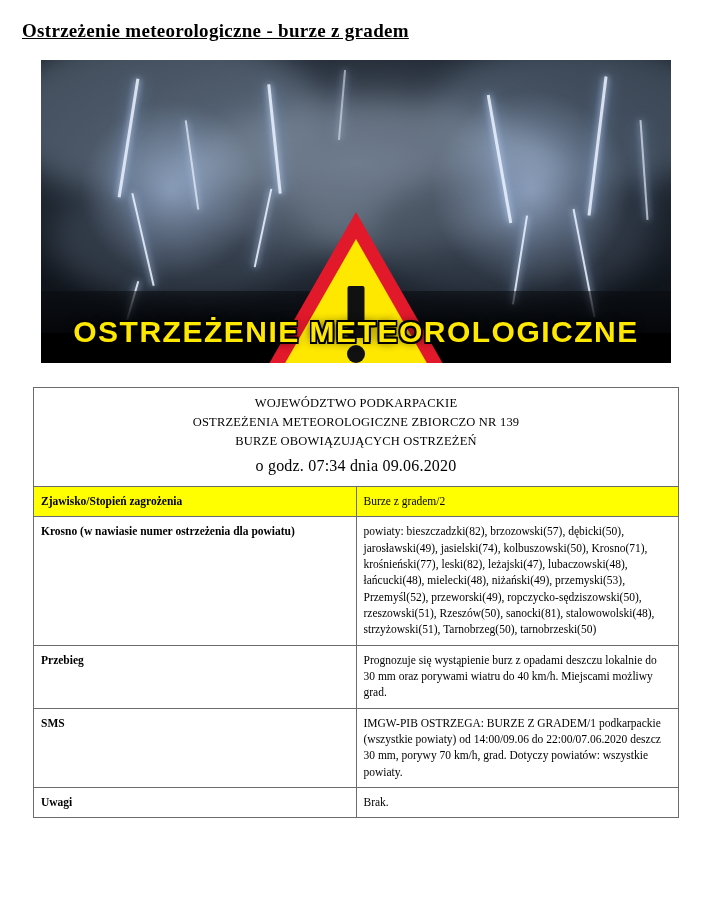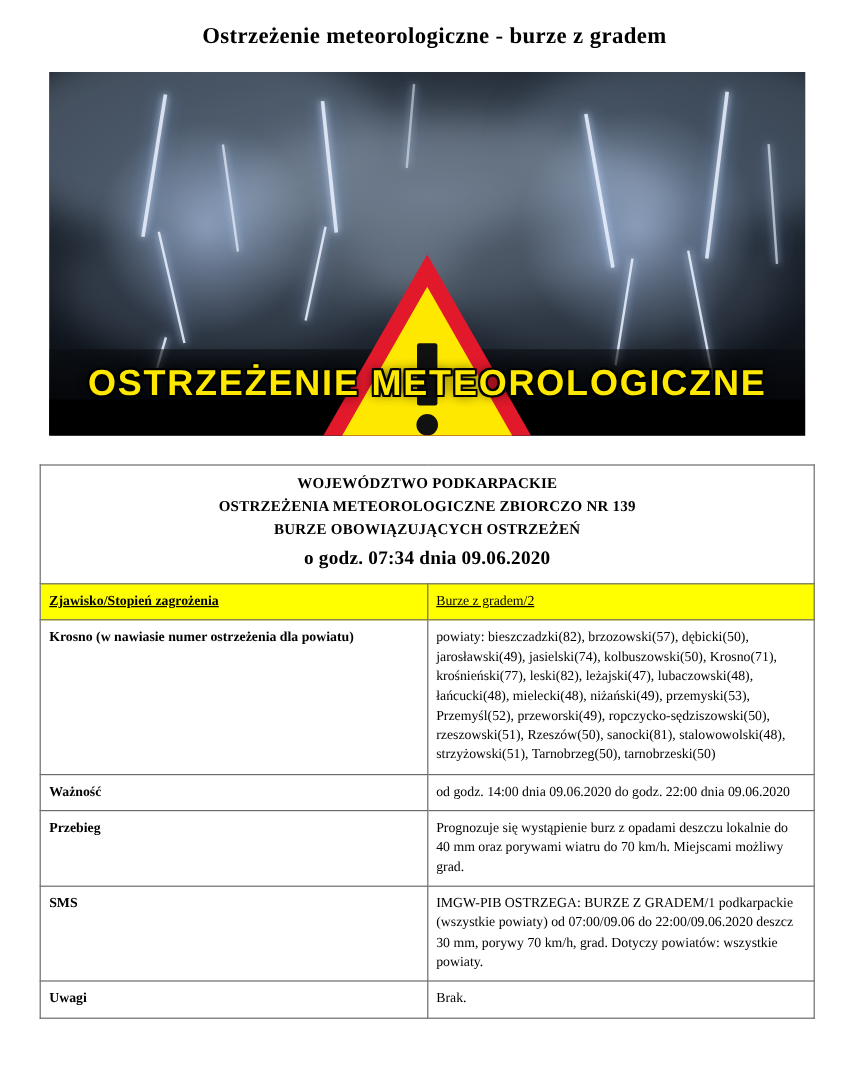--- a/index.html
+++ b/index.html
@@ -14,27 +14,27 @@
     color: #000000;
     overflow: hidden;
   }
   .page {
     width: 712px;
     height: 909px;
     position: relative;
     box-sizing: border-box;
   }
   .page-title {
-    text-align: center;
     font-family: "Liberation Serif", serif;
     font-size: 19px;
     font-weight: bold;
     letter-spacing: 0.3px;
-    margin: 20px 0 0 12px;
+    margin: 20px 0 0 2px;
     padding: 0 20px;
+    text-decoration: underline;
   }
 
   
   .banner-wrap {
     margin: 18px auto 0 auto;
     width: 630px;
     height: 303px;
     position: relative;
   }
   .banner {
@@ -143,21 +143,21 @@
     width: 18px;
     height: 18px;
     border-radius: 50%;
     background: #111;
   }
 
   
   .banner-text {
     position: absolute;
     left: 0; right: 0;
-    bottom: 26px;
+    bottom: 14px;
     text-align: center;
     font-family: "Liberation Sans", sans-serif;
     font-weight: bold;
     font-size: 30px;
     letter-spacing: 1.5px;
     color: #ffe800;
     text-shadow:
       -1.6px 0 #000, 1.6px 0 #000, 0 -1.6px #000, 0 1.6px #000,
       -1.6px -1.6px #000, 1.6px -1.6px #000, -1.6px 1.6px #000, 1.6px 1.6px #000,
       0 0 10px rgba(0,0,0,.9);
@@ -179,41 +179,40 @@
     vertical-align: top;
     padding: 6px 7px 7px 7px;
     font-size: 11.5px;
     line-height: 1.42;
   }
   td.head-cell {
     text-align: center;
     padding: 9px 10px 10px 10px;
   }
   .head-line {
-    font-weight: bold;
+    font-weight: normal;
     font-size: 12.5px;
     letter-spacing: .2px;
     margin: 1px 0;
   }
   .head-line.small {
     font-size: 16px;
     margin-top: 5px;
   }
   td.label {
     width: 178px;
     font-weight: bold;
     font-size: 11.5px;
   }
   tr.highlight td {
     background: #ffff00;
   }
   tr.highlight td.label,
   tr.highlight td.value {
     background: #ffff00;
-    text-decoration: underline;
   }
   td.value { font-weight: normal; }
 </style>
 </head>
 <body>
 
 <div class="page">
 
   <h1 class="page-title">Ostrzeżenie meteorologiczne - burze z gradem</h1>
 
@@ -270,34 +269,30 @@
         <tr class="highlight">
           <td class="label">Zjawisko/Stopień zagrożenia</td>
           <td class="value">Burze z gradem/2</td>
         </tr>
 
         <tr>
           <td class="label">Krosno (w nawiasie numer ostrzeżenia dla powiatu)</td>
           <td class="value">powiaty: bieszczadzki(82), brzozowski(57), dębicki(50), jarosławski(49), jasielski(74), kolbuszowski(50), Krosno(71), krośnieński(77), leski(82), leżajski(47), lubaczowski(48), łańcucki(48), mielecki(48), niżański(49), przemyski(53), Przemyśl(52), przeworski(49), ropczycko-sędziszowski(50), rzeszowski(51), Rzeszów(50), sanocki(81), stalowowolski(48), strzyżowski(51), Tarnobrzeg(50), tarnobrzeski(50)</td>
         </tr>
 
-        <tr>
-          <td class="label">Ważność</td>
-          <td class="value">od godz. 14:00 dnia 09.06.2020 do godz. 22:00 dnia 09.06.2020</td>
-        </tr>
 
 
         <tr>
           <td class="label">Przebieg</td>
-          <td class="value">Prognozuje się wystąpienie burz z opadami deszczu lokalnie do 40 mm oraz porywami wiatru do 70 km/h. Miejscami możliwy grad.</td>
+          <td class="value">Prognozuje się wystąpienie burz z opadami deszczu lokalnie do 30 mm oraz porywami wiatru do 40 km/h. Miejscami możliwy grad.</td>
         </tr>
 
         <tr>
           <td class="label">SMS</td>
-          <td class="value">IMGW-PIB OSTRZEGA: BURZE Z GRADEM/1 podkarpackie (wszystkie powiaty) od 07:00/09.06 do 22:00/09.06.2020 deszcz 30 mm, porywy 70 km/h, grad. Dotyczy powiatów: wszystkie powiaty.</td>
+          <td class="value">IMGW-PIB OSTRZEGA: BURZE Z GRADEM/1 podkarpackie (wszystkie powiaty) od 14:00/09.06 do 22:00/07.06.2020 deszcz 30 mm, porywy 70 km/h, grad. Dotyczy powiatów: wszystkie powiaty.</td>
         </tr>
 
 
         <tr>
           <td class="label">Uwagi</td>
           <td class="value">Brak.</td>
         </tr>
 
       </tbody>
     </table>

